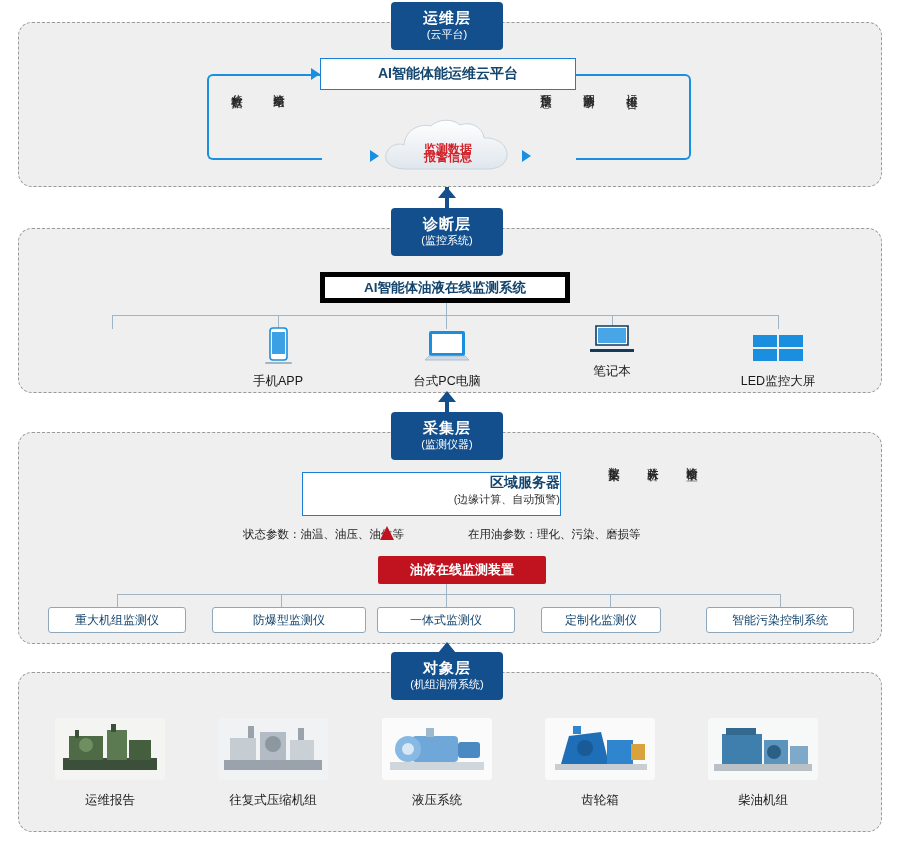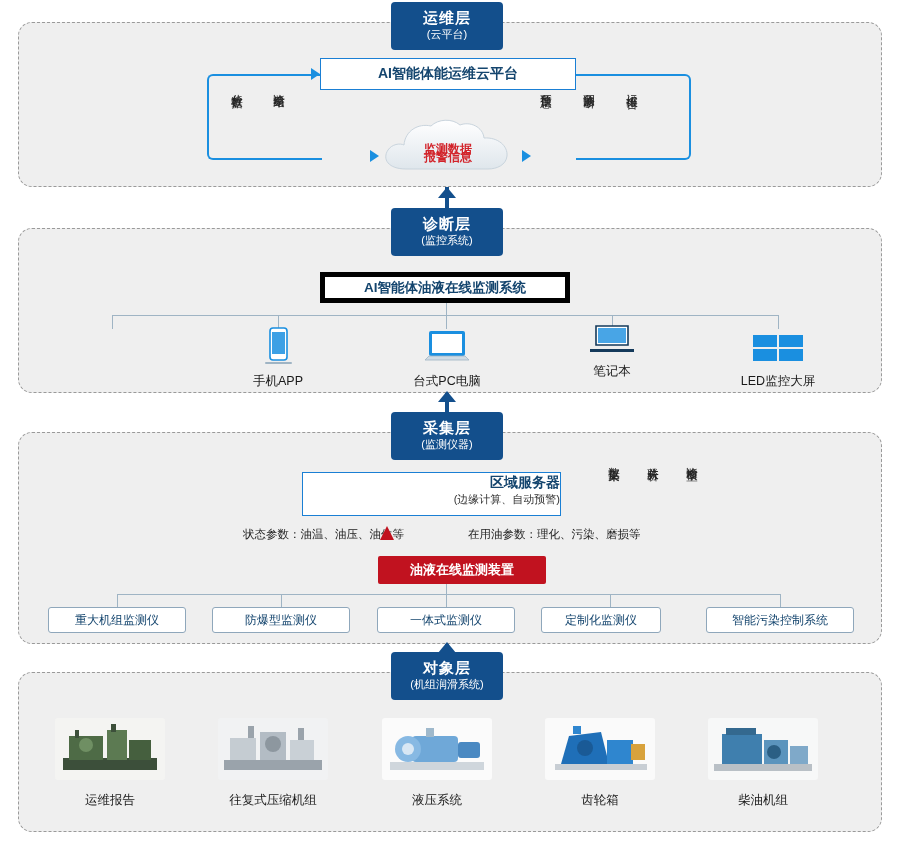--- a/index.html
+++ b/index.html
@@ -309,21 +309,21 @@
     border-radius: 3px;
     box-sizing: border-box;
     display: flex;
     align-items: center;
     justify-content: center;
     font-size: 12px;
     color: #14456e;
     z-index: 4;
   }
   #ins1 { left: 48px;  width: 138px; }
-  #ins2 { left: 212px; width: 138px; }
+  #ins2 { left: 212px; width: 154px; }
   #ins3 { left: 377px; width: 138px; }
   #ins4 { left: 541px; width: 120px; }
   #ins5 { left: 706px; width: 148px; }
 
   
   .machine {
     position: absolute;
     width: 160px;
     text-align: center;
     z-index: 3;

